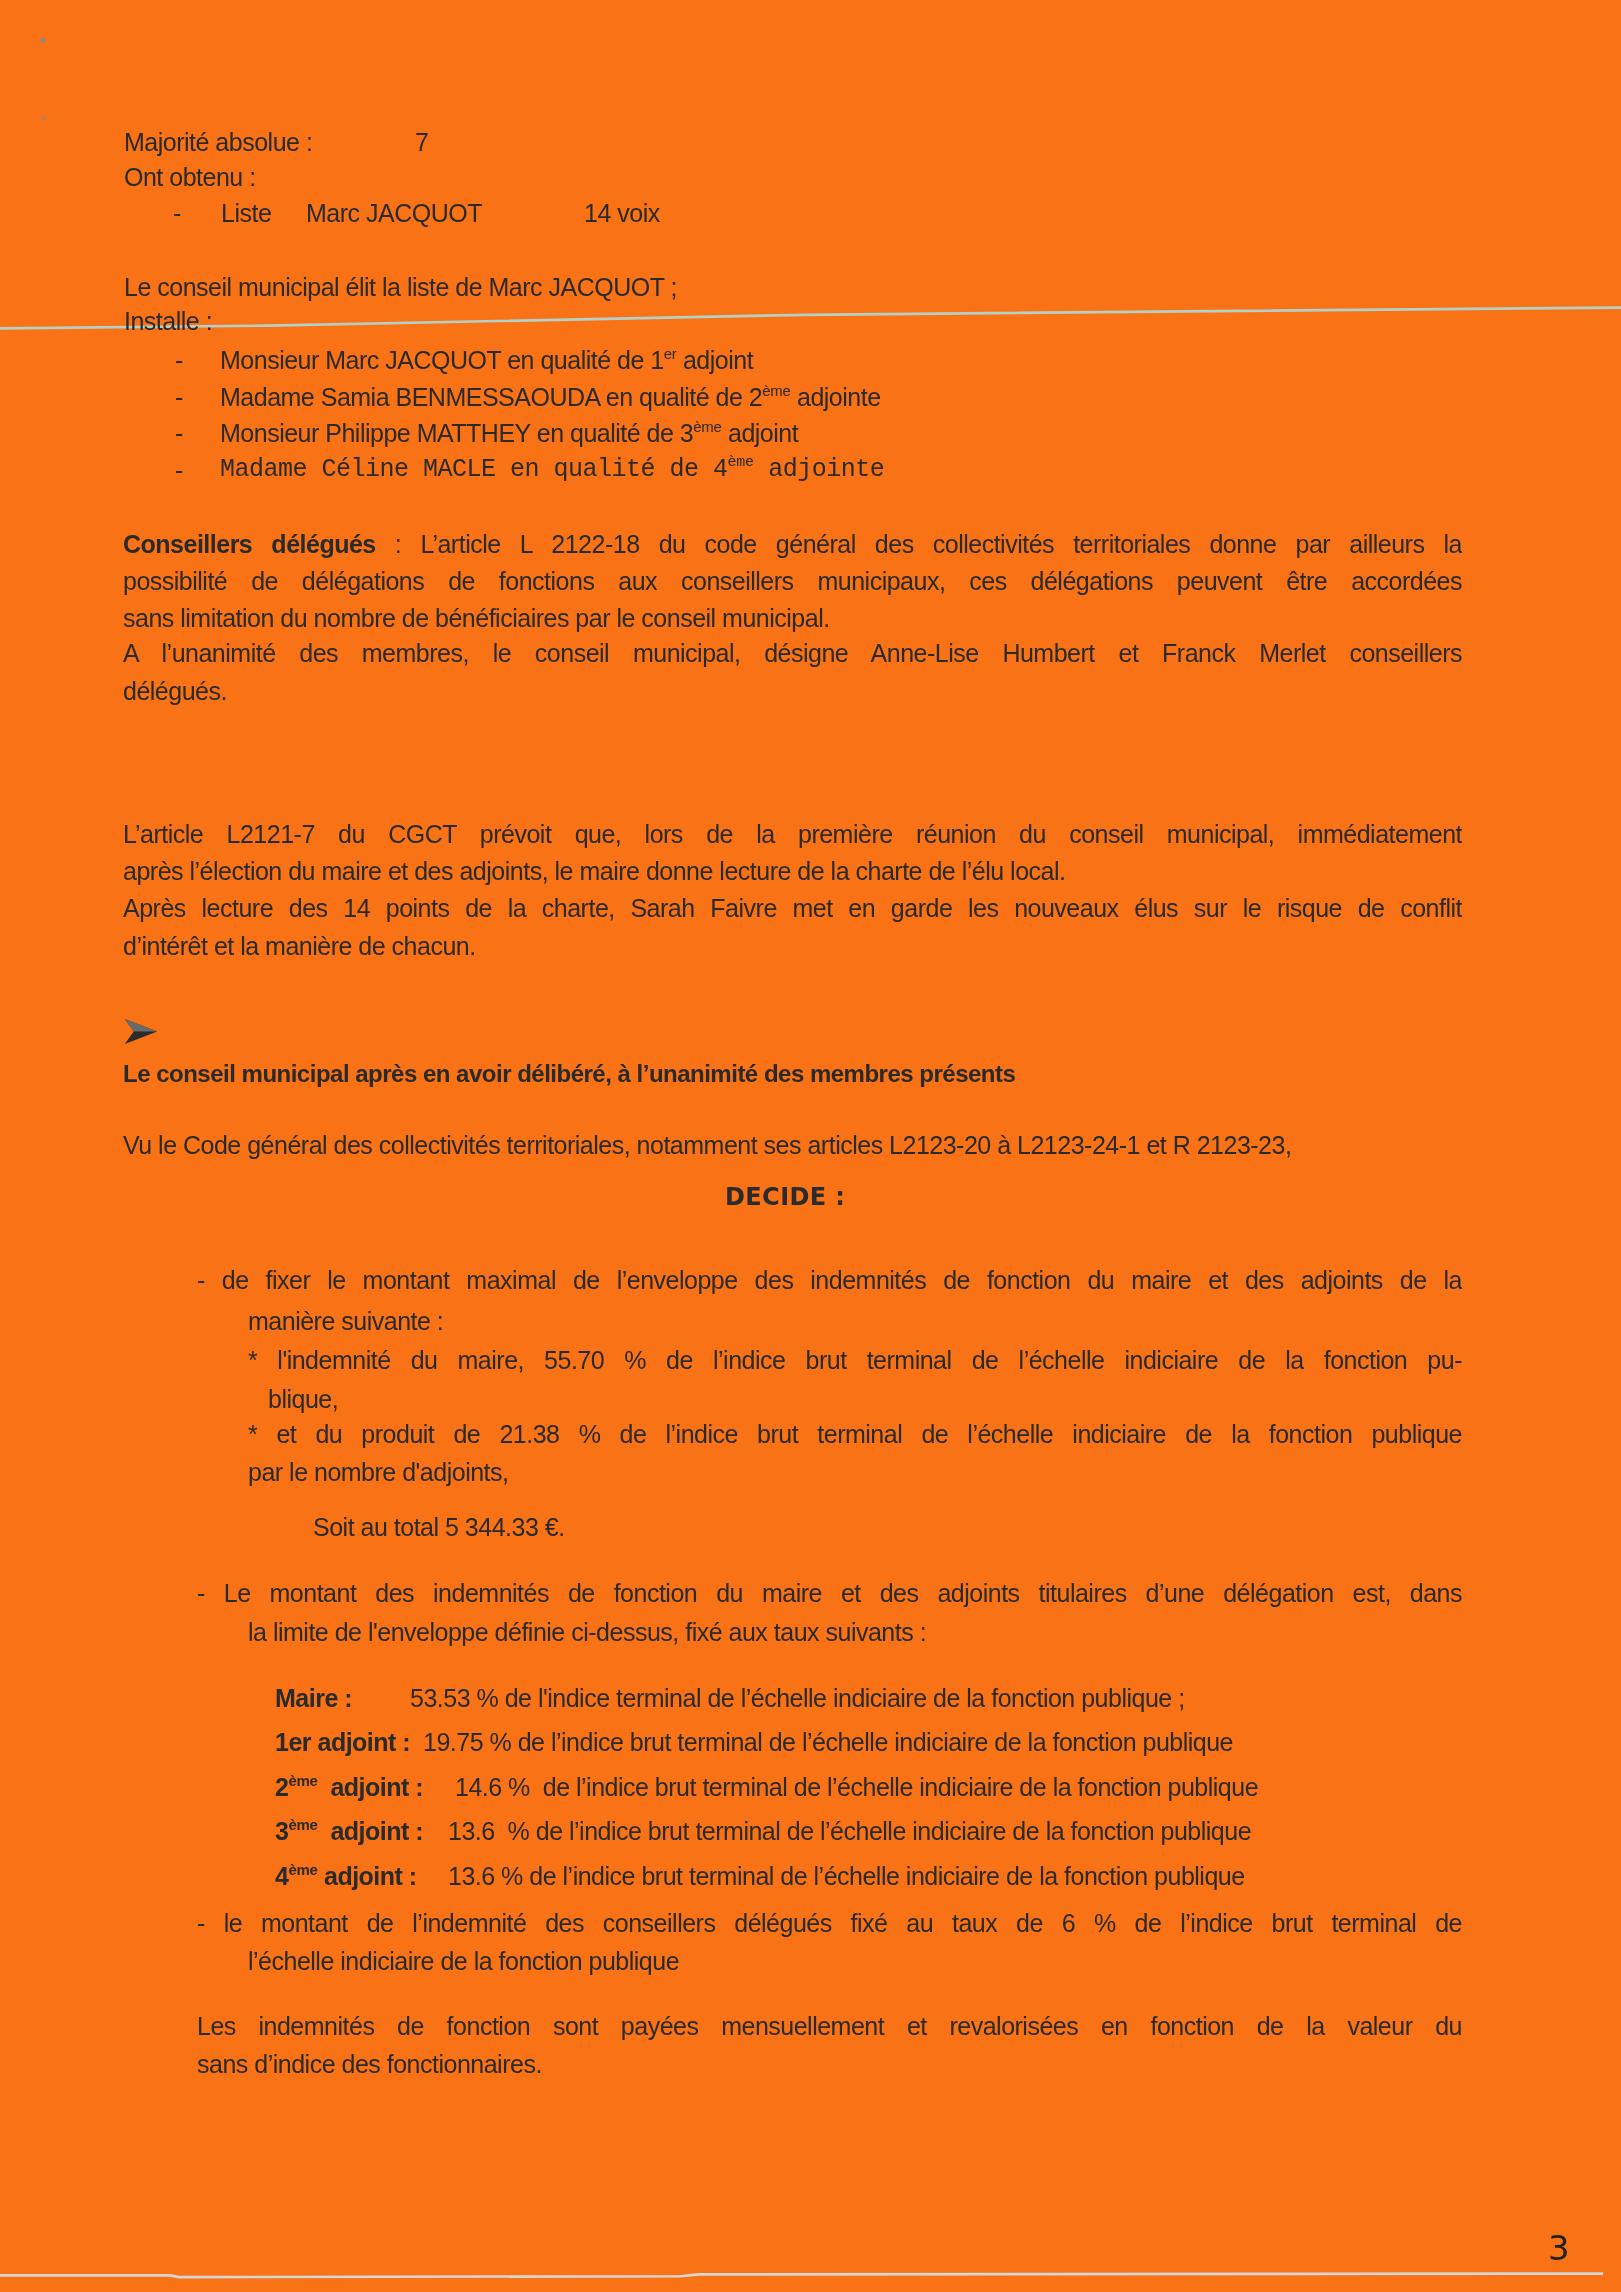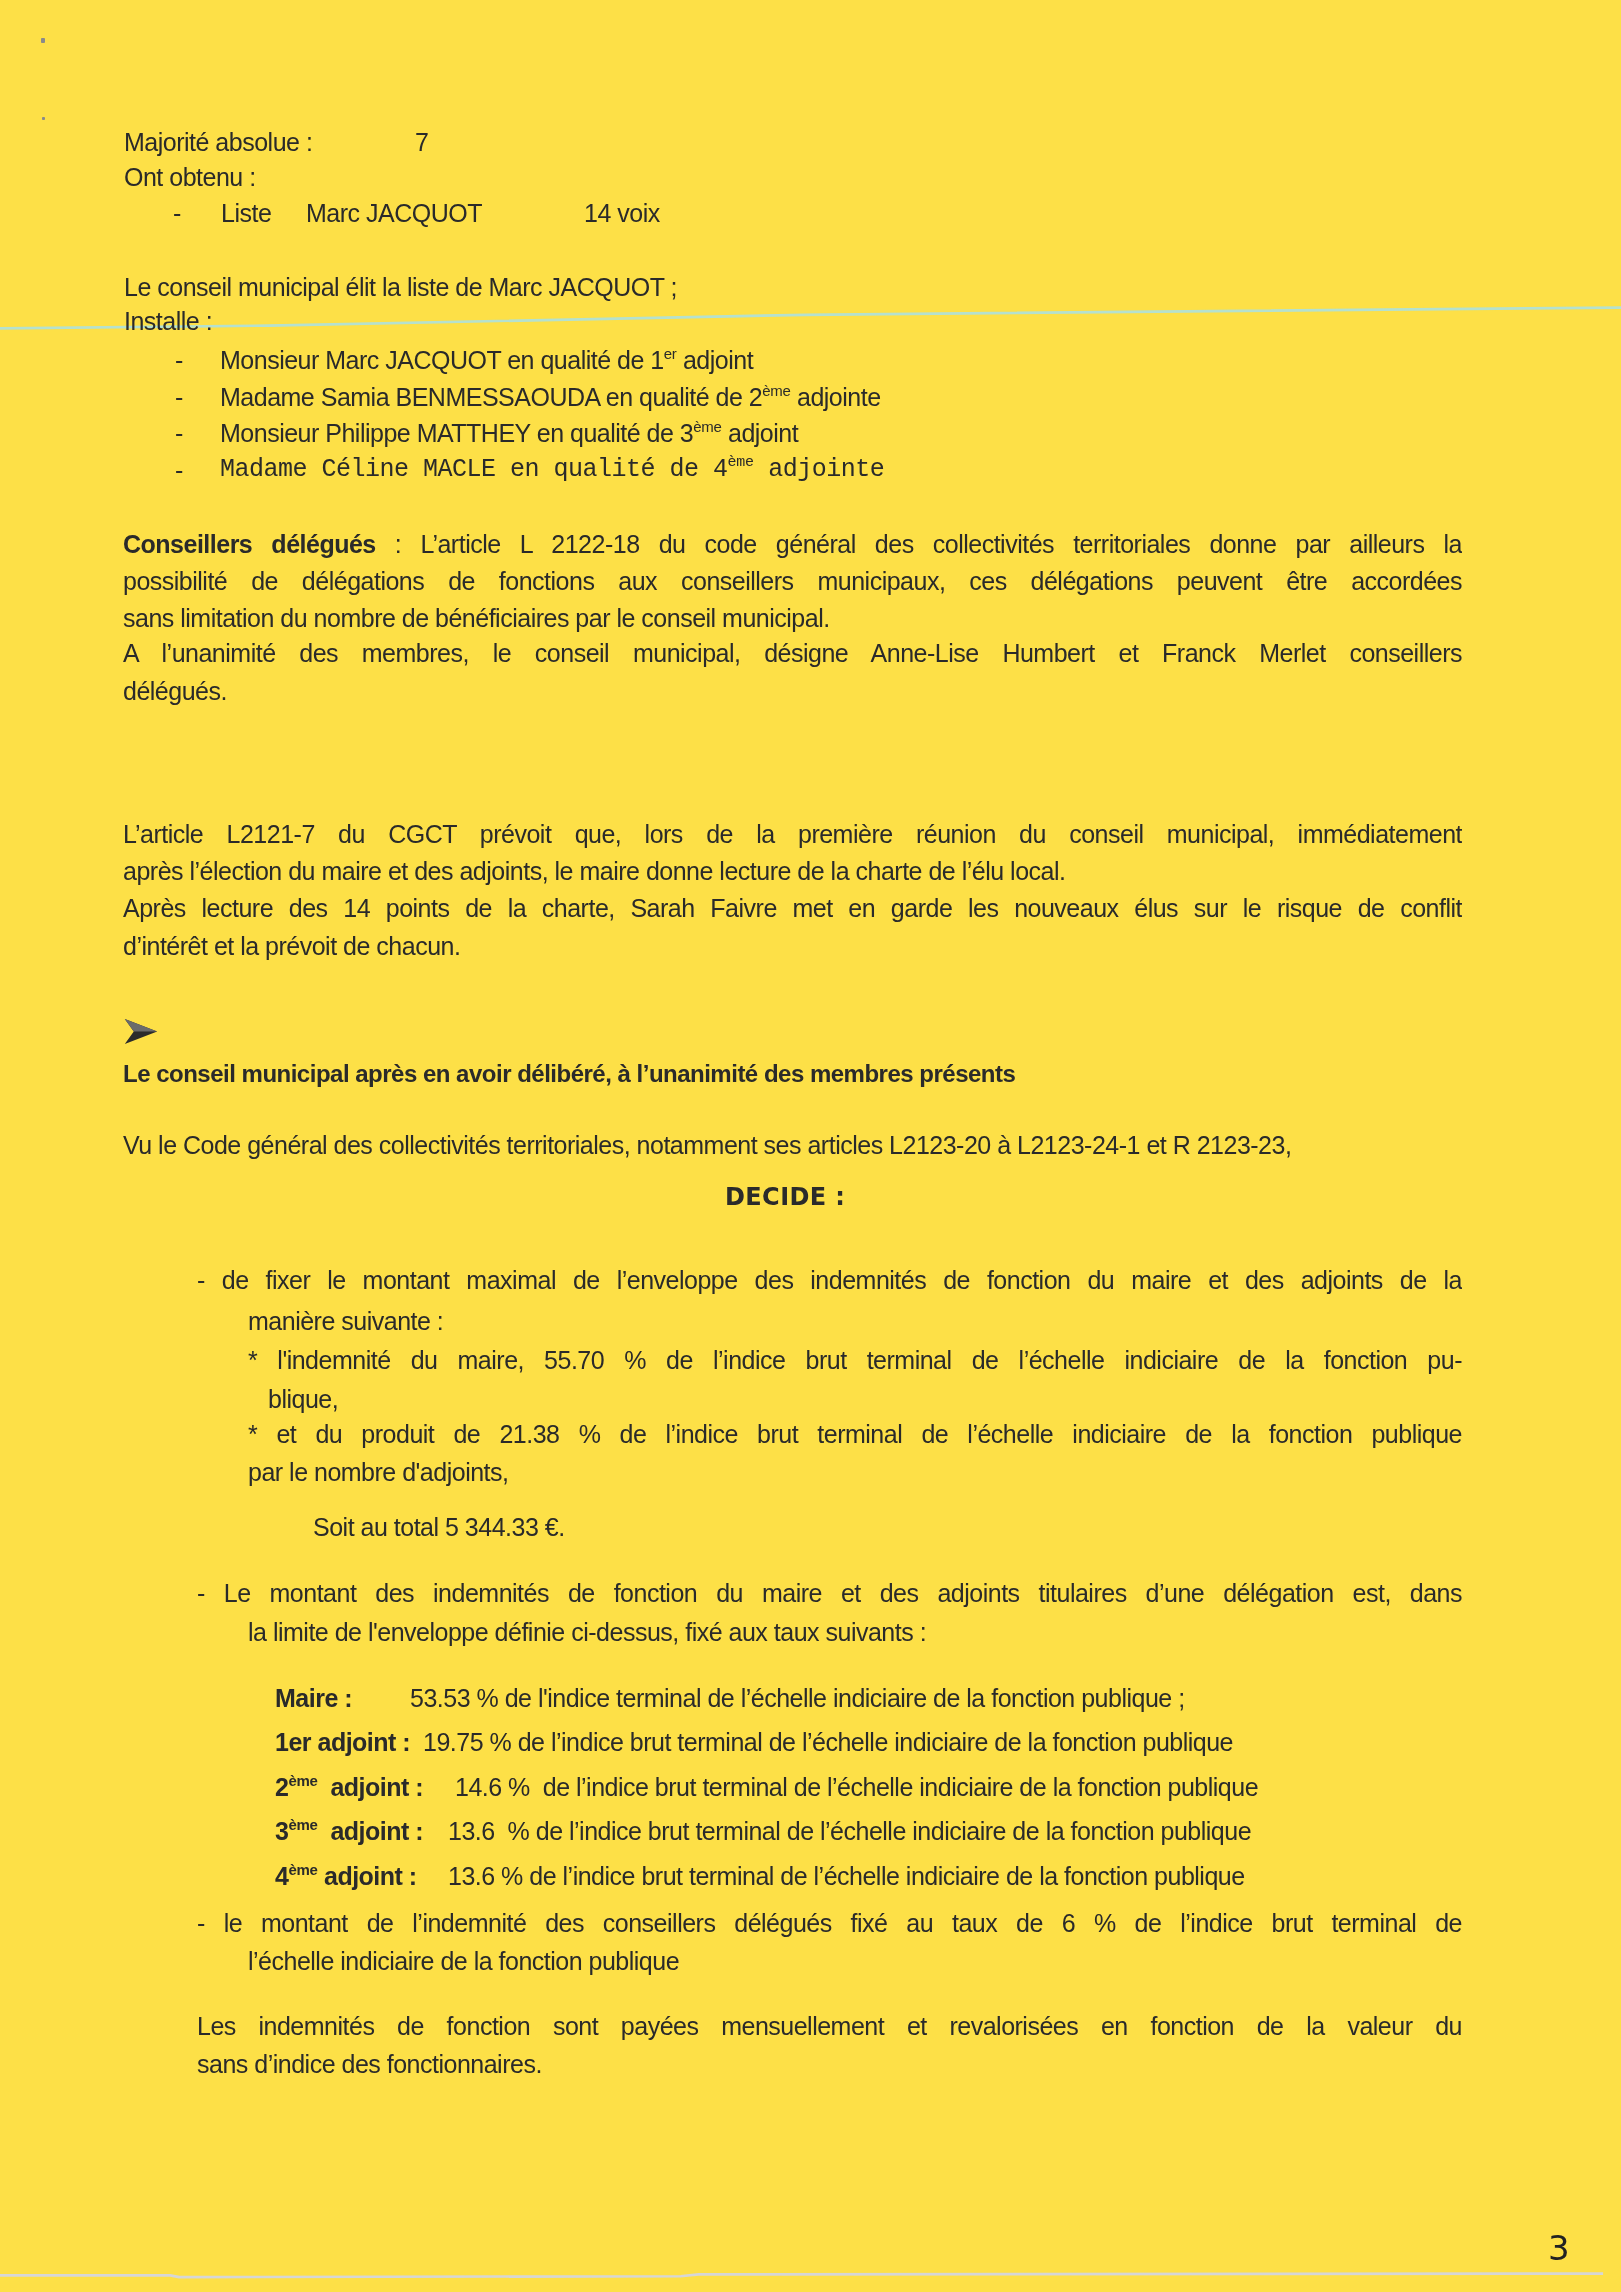--- a/index.html
+++ b/index.html
@@ -1,18 +1,18 @@
 <!DOCTYPE html>
 <html style="font-size:14.3px"><head>
 <meta charset="utf-8">
 <style>
   html, body { margin: 0; padding: 0; background: #ffffff; }
   body { width: 1621px; height: 2293px; position: relative; overflow: hidden;
          font-family: "Liberation Sans", sans-serif; color: #2a2a2a; }
-  .page { position: absolute; left: 0; top: 0; width: 1621px; height: 2293px; background: #fde047; }
+  .page { position: absolute; left: 0; top: 0; width: 1621px; height: 2293px; background: #f97316; }
   .ln { position: absolute; font-size: 25px; line-height: 30px; white-space: nowrap;
         letter-spacing: -0.5px; }
   .j { text-align: justify; text-align-last: justify; white-space: normal; overflow: hidden; height: 30px; }
   .b { font-weight: bold; }
   .h2 { position: absolute; font-size: 38px; line-height: 45px; font-weight: bold; white-space: nowrap;
         letter-spacing: -0.7px; color: #2b2b2b; }
   .h2 .arrow { display: inline-block; width: 36px; height: 27px; margin-right: 12.5px; vertical-align: -1.8px; }
   .decide { position: absolute; font-family: "DejaVu Sans", sans-serif; font-weight: bold; font-size: 24px;
             line-height: 30px; color: #2b2b2b; letter-spacing: 0.4px; }
   sup { font-size: 15px; line-height: 0; vertical-align: 9.9px; letter-spacing: -0.3px; }
@@ -72,21 +72,21 @@
     <div class="ln j" style="left:123px;top:566px;width:1339px;">possibilité de délégations de fonctions aux conseillers municipaux, ces délégations peuvent être accordées</div>
     <div class="ln" style="left:123px;top:603px;">sans limitation du nombre de bénéficiaires par le conseil municipal.</div>
     <div class="ln j" style="left:123px;top:638px;width:1339px;">A l’unanimité des membres, le conseil municipal, désigne Anne-Lise Humbert et Franck Merlet conseillers</div>
     <div class="ln" style="left:123px;top:676px;">délégués.</div>
   </div>
 
   <div>
     <div class="ln j" style="left:123px;top:819px;width:1339px;">L’article L2121-7 du CGCT prévoit que, lors de la première réunion du conseil municipal, immédiatement</div>
     <div class="ln" style="left:123px;top:856px;">après l’élection du maire et des adjoints, le maire donne lecture de la charte de l’élu local.</div>
     <div class="ln j" style="left:123px;top:893px;width:1339px;">Après lecture des 14 points de la charte, Sarah Faivre met en garde les nouveaux élus sur le risque de conflit</div>
-    <div class="ln" style="left:123px;top:931px;">d’intérêt et la prévoit de chacun.</div>
+    <div class="ln" style="left:123px;top:931px;">d’intérêt et la manière de chacun.</div>
   </div>
 
   <div class="h2" style="left:123px;top:1008px;">
     <svg class="arrow" viewBox="0 0 40 30">
       <path d="M2 1 L38 15 L2 29 L12 15 Z" fill="#2b2b2b"></path>
       <path d="M2 1 L38 15 L12 15 Z" fill="#6b6b6b"></path>
     </svg>
   </div>
   <div class="ln b" style="left:123px;top:1059px;font-size:24px;">Le conseil municipal après en avoir délibéré, à l’unanimité des membres présents</div>
 

